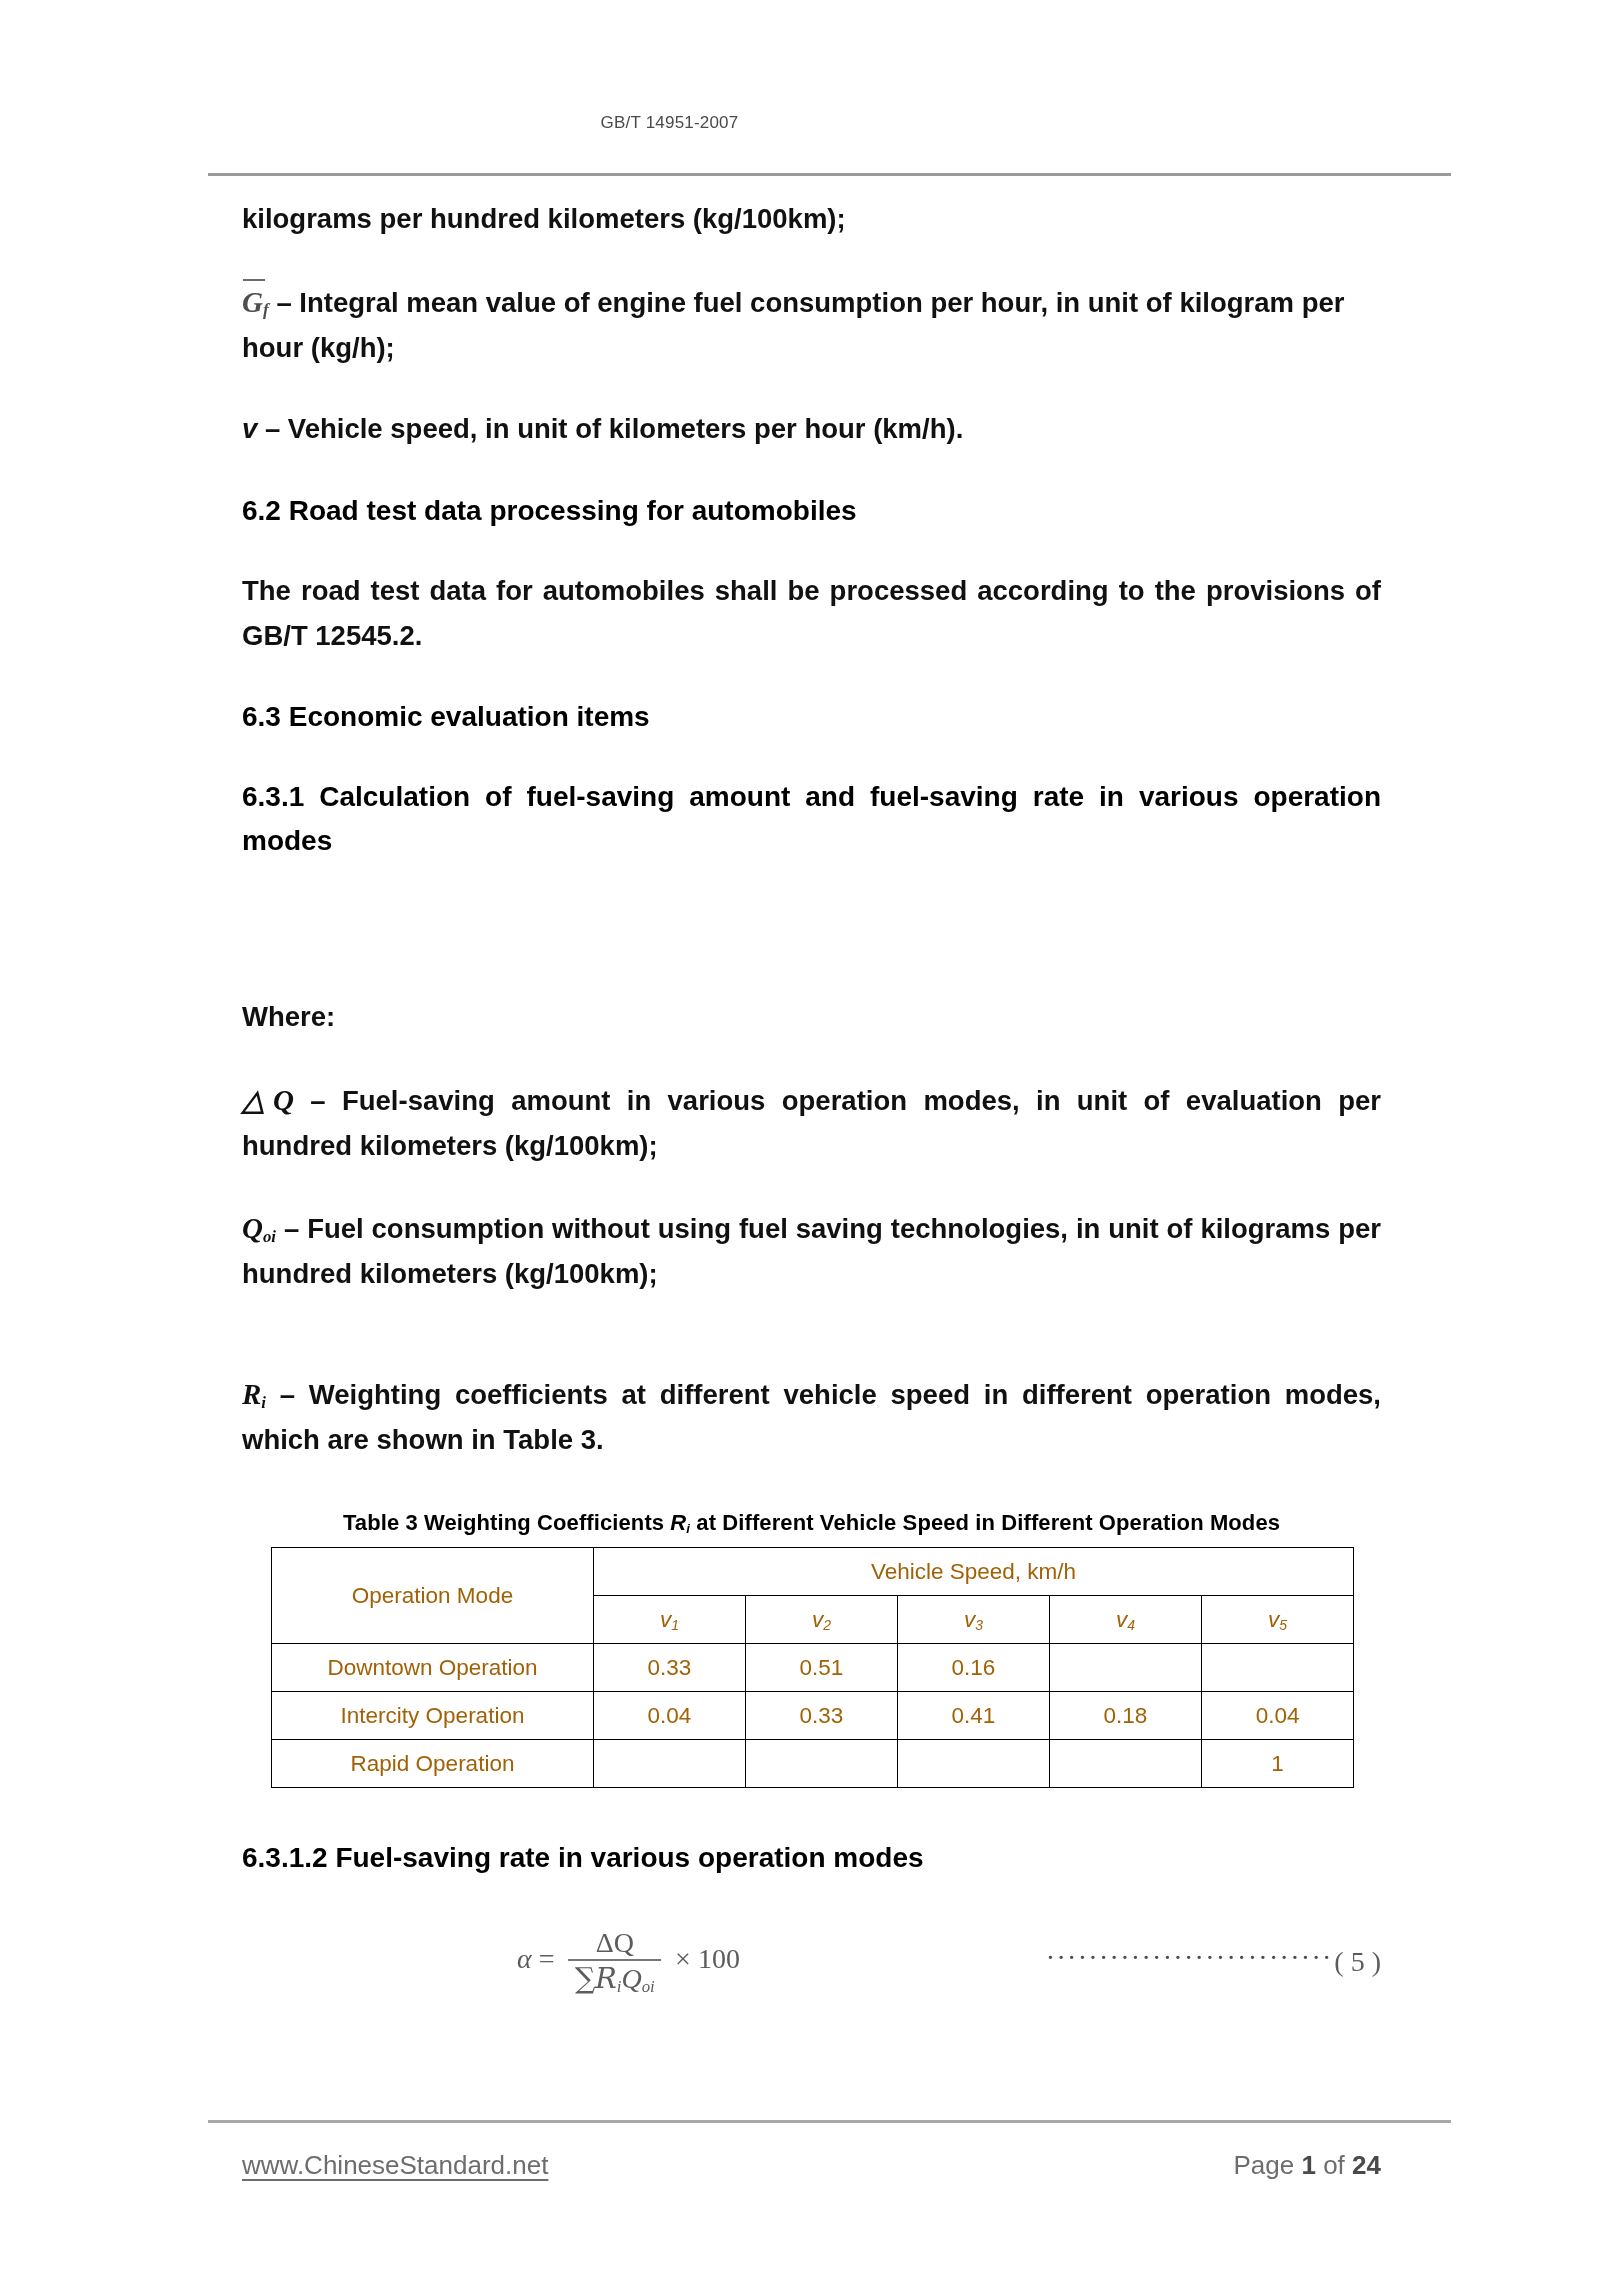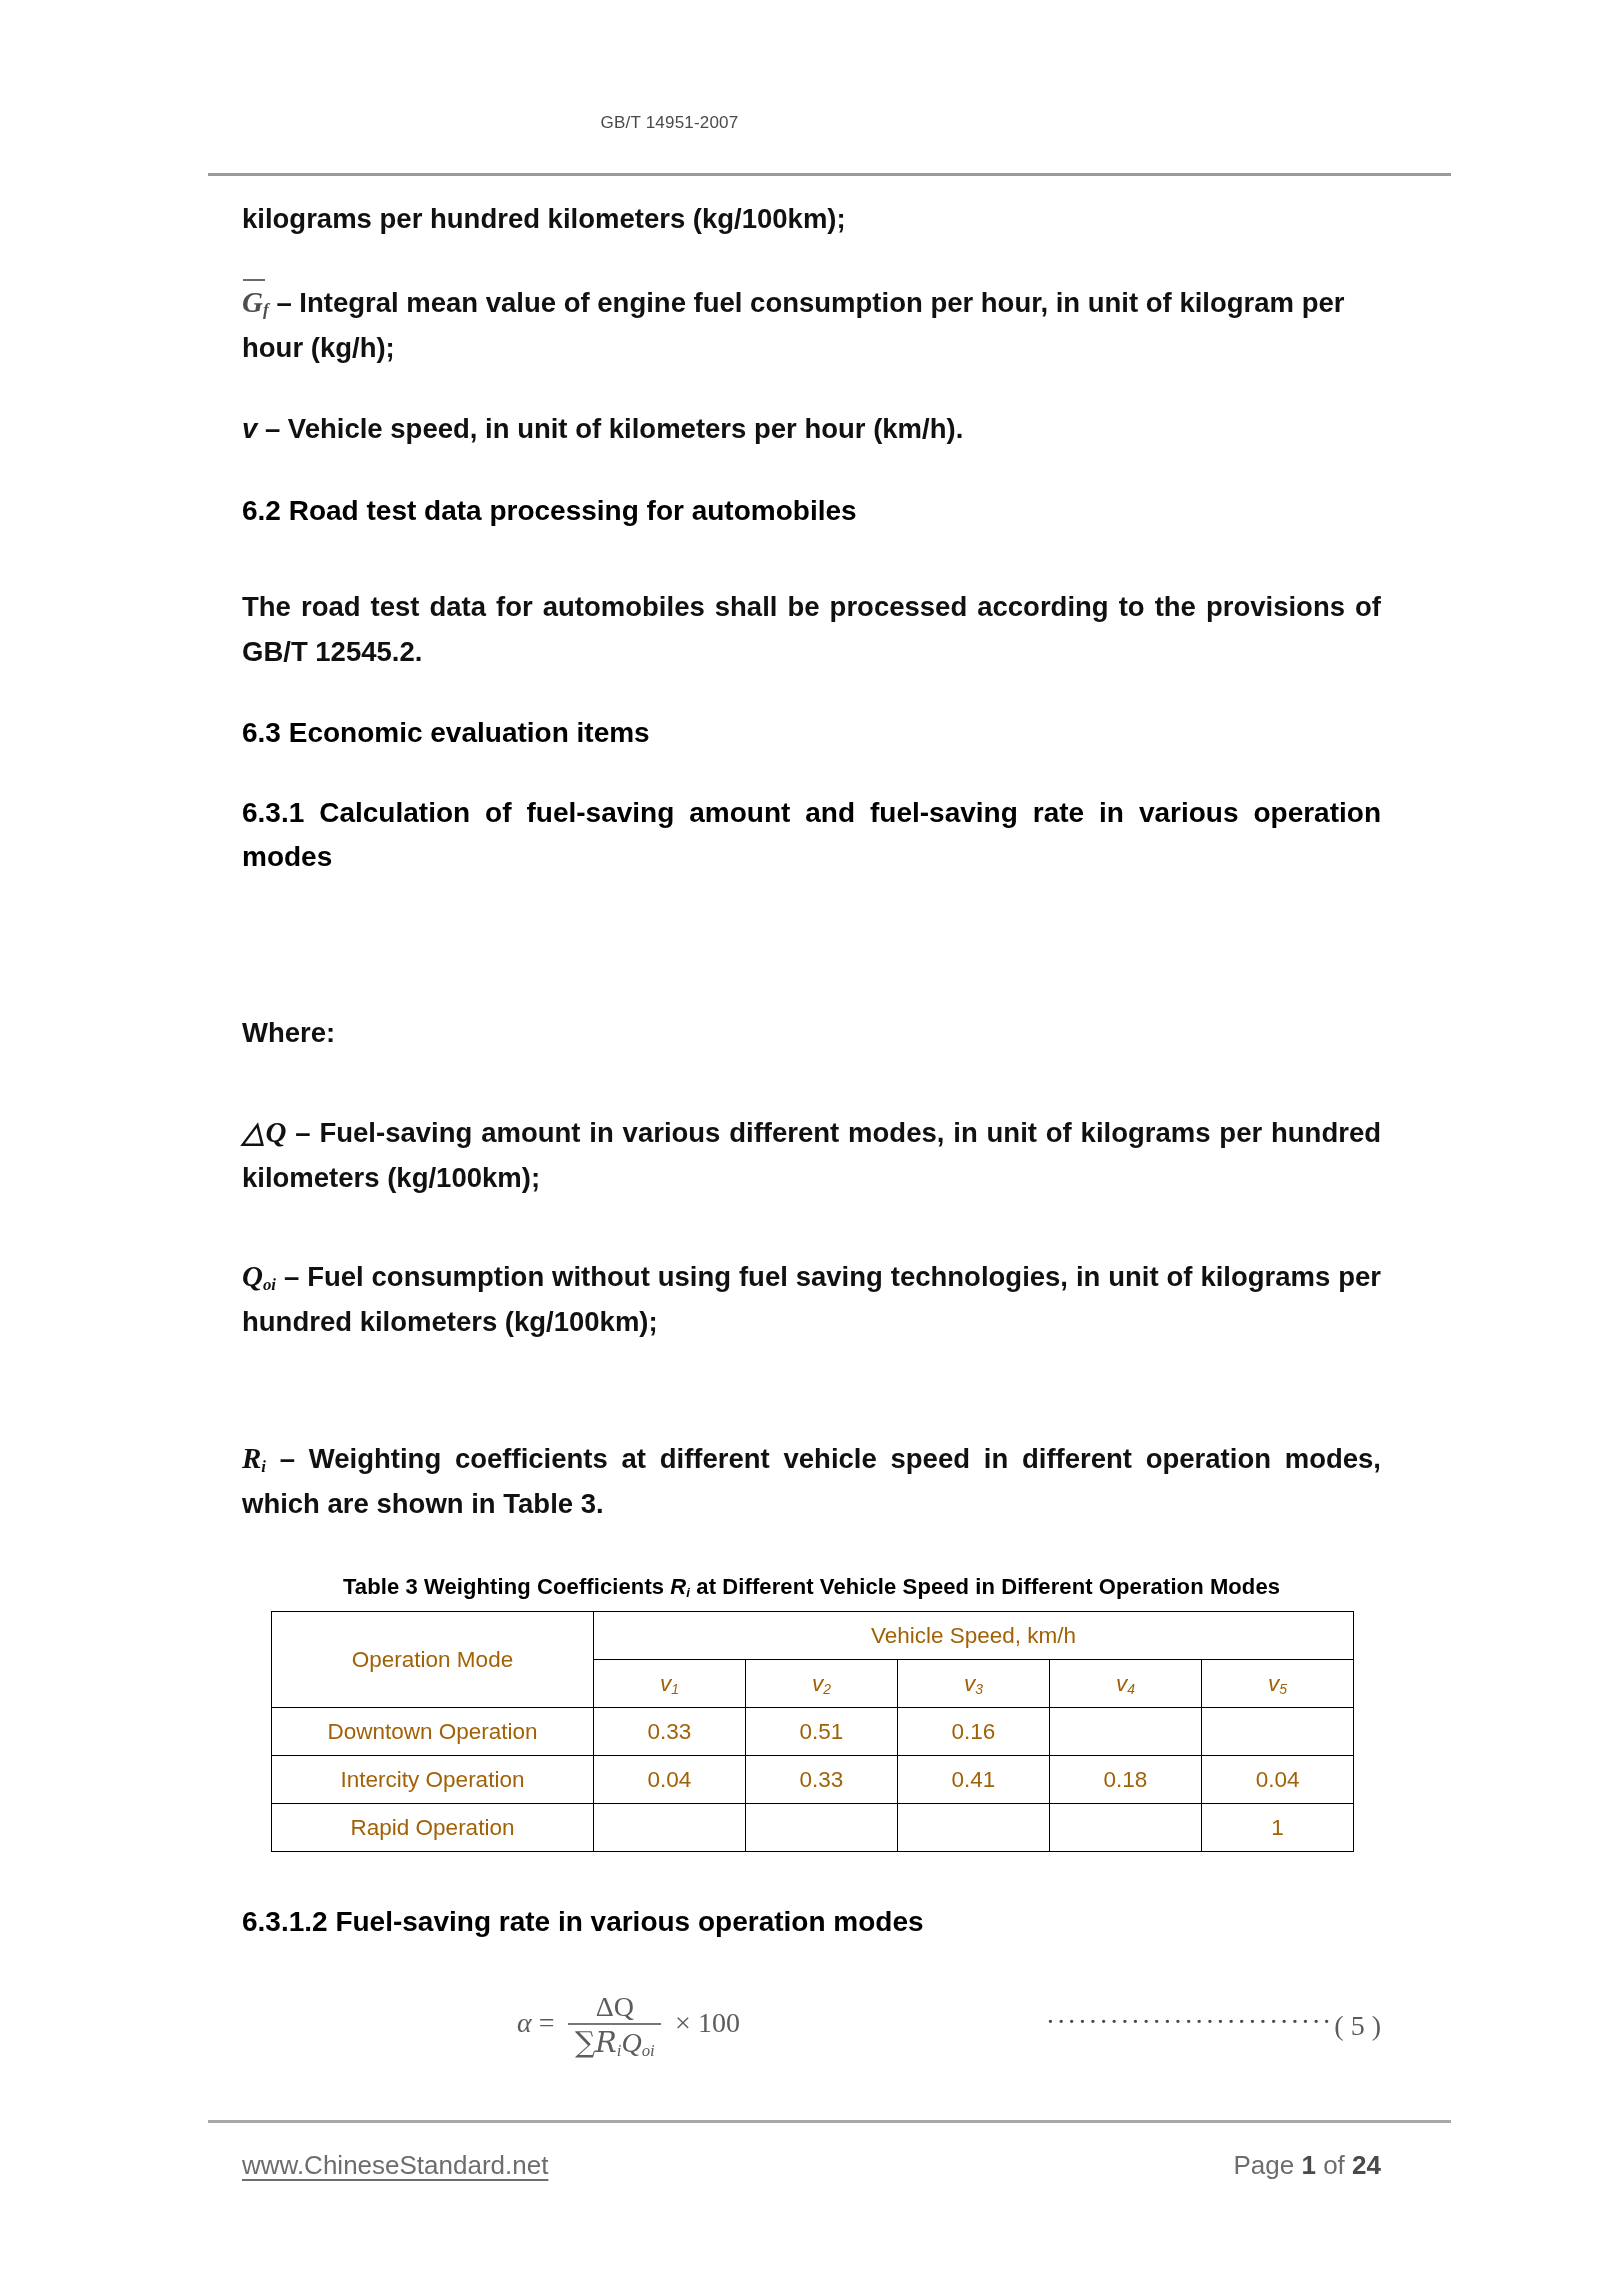--- a/index.html
+++ b/index.html
@@ -67,21 +67,20 @@
     margin: 0 0 0 0;
     font-size: 27.5px;
     line-height: 1.62;
     color: #111111;
     text-align: left;
     font-weight: bold;
   }
   p.justify {
     text-align: justify;
     text-align-last: left;
-    margin-top: 16px;
   }
   .gap-md { height: 37px; }
   .gap-lg { height: 48px; }
 
   h2.heading {
     margin: 0;
     font-size: 28px;
     font-weight: bold;
     line-height: 1.55;
     color: #000000;
@@ -316,21 +315,21 @@
 
     <div class="gap-lg"></div>
 
 
     <div class="gap-lg"></div>
 
     <p class="body-text">Where:</p>
 
     <div class="gap-md"></div>
 
-    <p class="body-text justify"><span class="var">△Q</span> <span>– Fuel-saving amount in various different modes, in unit of kilograms per hundred kilometers (kg/100km);</span></p>
+    <p class="body-text justify"><span class="var">△Q</span> <span>– Fuel-saving amount in various operation modes, in unit of evaluation per hundred kilometers (kg/100km);</span></p>
 
     <div class="gap-md"></div>
 
     <p class="body-text justify"><span class="var"><span>Q</span><sub>oi</sub></span> <span>– Fuel consumption without using fuel saving technologies, in unit of kilograms per hundred kilometers (kg/100km);</span></p>
 
     <div class="gap-md"></div>
 
 
     <div class="gap-md"></div>
 

